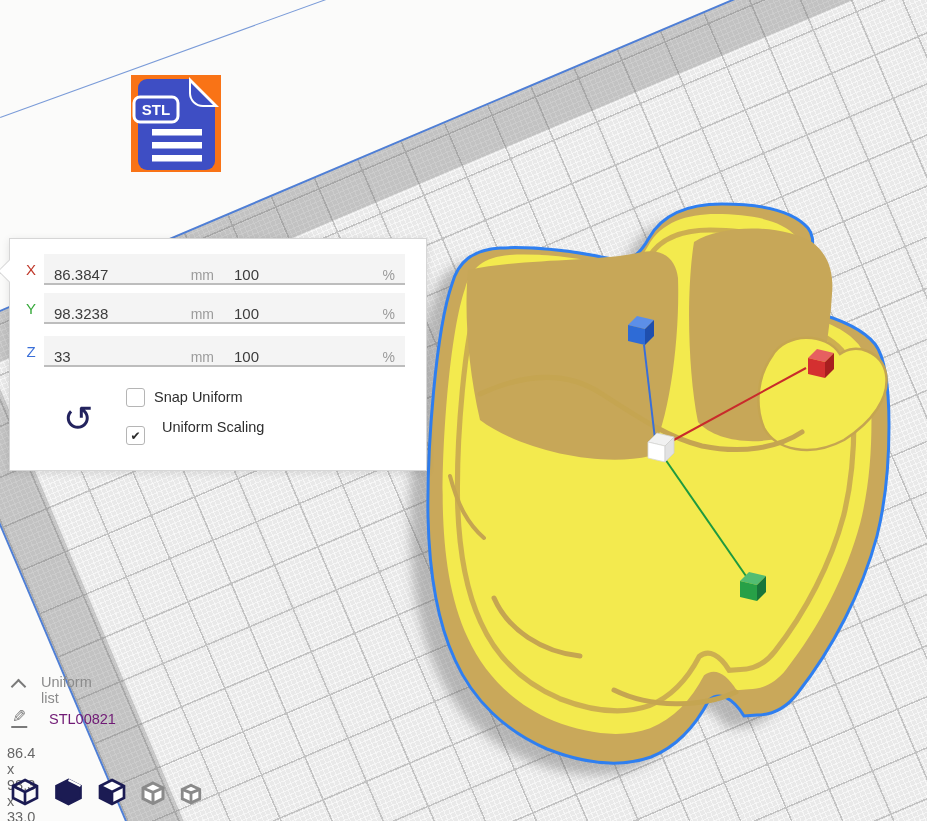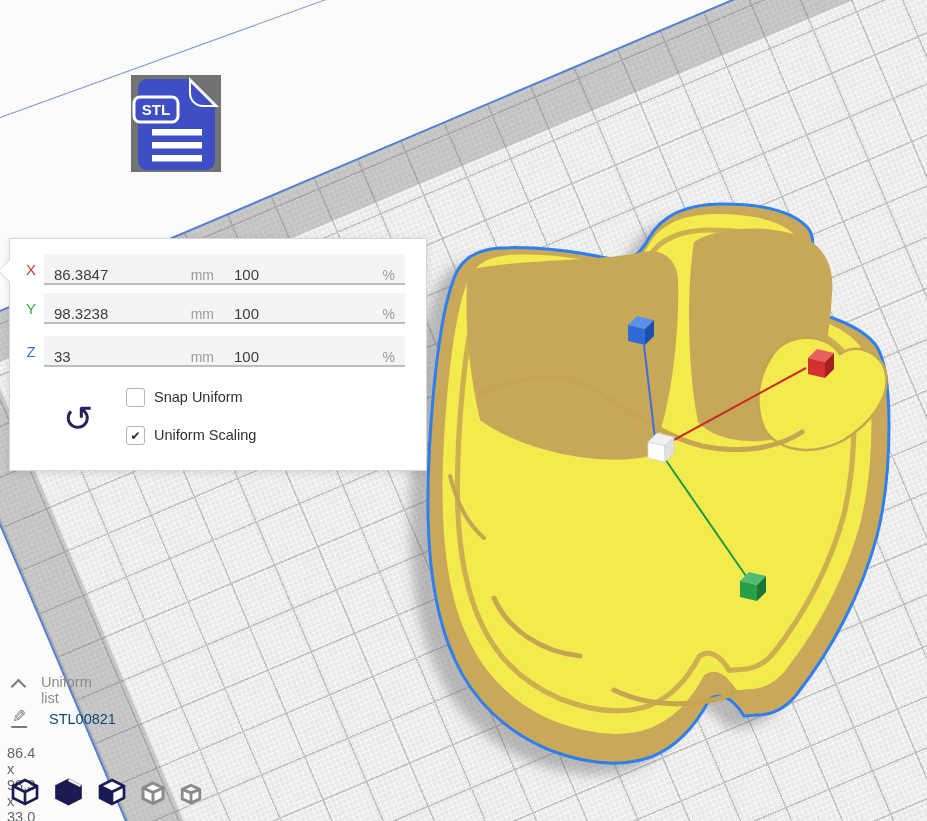--- a/index.html
+++ b/index.html
@@ -24,21 +24,21 @@
     box-sizing:border-box;
   }
   .plate-band-top{position:absolute;top:0;left:0;right:0;height:46px;background:rgba(105,105,105,.30);}
   .plate-band-left{position:absolute;top:0;left:0;bottom:0;width:52px;background:rgba(105,105,105,.30);}
   .volume-line{
     position:absolute;left:0;top:117px;width:348px;height:0;
     border-top:1px solid #7a9bd8;transform-origin:0 0;transform:rotate(-19.9deg);
   }
   .model-svg{position:absolute;left:0;top:0;}
   
-  .stl-card{position:absolute;left:131px;top:75px;width:90px;height:97px;background:#737373;}
+  .stl-card{position:absolute;left:131px;top:75px;width:90px;height:97px;background:#f97316;}
   
   .scale-panel{
     position:absolute;left:9px;top:238px;width:418px;height:233px;
     background:#fff;border:1px solid #d6d6d6;box-sizing:border-box;
     box-shadow:0 2px 8px rgba(0,0,0,.10);
   }
   .panel-notch{
     position:absolute;left:-9px;top:24px;width:15px;height:15px;background:#fff;
     border-left:1px solid #d6d6d6;border-bottom:1px solid #d6d6d6;
     transform:rotate(45deg);
@@ -59,33 +59,33 @@
   .unit{color:#9b9b9b;font-size:14px;margin-left:0;flex:none;}
   .reset-btn{
     position:absolute;left:48px;top:158px;width:40px;height:44px;
     font-size:36px;line-height:44px;text-align:center;color:#23235e;cursor:pointer;user-select:none;
   }
   .cb{position:absolute;width:19px;height:19px;background:#fff;border:1px solid #b5b5b5;
       border-radius:3px;box-sizing:border-box;display:flex;align-items:center;justify-content:center;
       font-size:12px;color:#2b2b2b;cursor:pointer;}
   .cb-snap{left:116px;top:149px;} .cb-uniform{left:116px;top:187px;}
   .cb-label{position:absolute;left:144px;height:19px;line-height:19px;font-size:14.5px;color:#2e2e2e;}
-  .lb-snap{top:149px;} .lb-uniform{top:187px;}
+  .lb-snap{top:149px;} .lb-uniform{top:179px;margin-left:8px;}
   
   .objlist{position:absolute;left:0;top:0;}
   .chev{
     position:absolute;left:13px;top:681px;width:9px;height:9px;
     border-top:2px solid #7a7a7a;border-left:2px solid #7a7a7a;transform:rotate(45deg);cursor:pointer;
   }
   .objlist-header{position:absolute;left:41px;top:674px;font-size:14.5px;color:#8b8b8b;cursor:pointer;}
   .pencil{
     position:absolute;left:11px;top:707px;font-size:17px;color:#7a7a7a;
     transform:scaleX(-1);border-bottom:2px solid #7a7a7a;line-height:19px;padding:0 1px;
   }
-  .obj-name{position:absolute;left:49px;top:711px;font-size:14.5px;color:#0c4a6e;cursor:pointer;}
+  .obj-name{position:absolute;left:49px;top:711px;font-size:14.5px;color:#701a75;cursor:pointer;}
   .obj-dims{position:absolute;left:7px;top:745px;font-size:14.5px;color:#666;}
   
   .view-row{position:absolute;left:8px;top:776px;display:flex;gap:9px;align-items:flex-end;}
   .view-row svg{display:block;cursor:pointer;}
 </style>
 </head>
 <body>
 
 <div class="viewport">
   <div class="plate">

